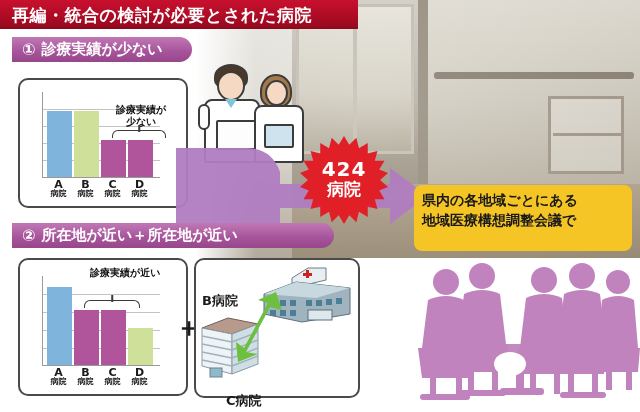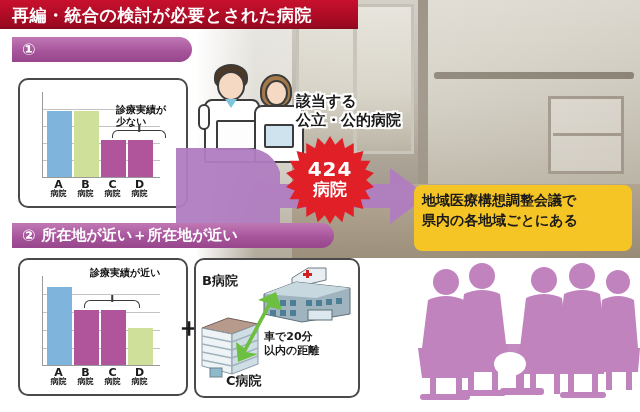--- a/index.html
+++ b/index.html
@@ -172,20 +172,21 @@
   .axis-letter { font-size: 11px; font-weight: bold; color: #1a1a1a; display:block; }
   .axis-sub { font-size: 8px; font-weight: bold; color: #1a1a1a; display:block; }
 
   .annot {
     position: absolute;
     font-size: 10px;
     font-weight: bold;
     color: #111;
     line-height: 1.15;
     white-space: nowrap;
+    text-align: center;
   }
   #chart1-annot { left: 96px; top: 24px; }
   #chart2-annot { left: 70px; top: 7px; }
 
   .brace {
     position: absolute;
     border: 1.5px solid #3a3a3a;
     border-bottom: none;
     border-radius: 6px 6px 0 0;
     height: 7px;
@@ -238,21 +239,21 @@
     text-shadow:
       -2px -2px 0 #fff, 2px -2px 0 #fff, -2px 2px 0 #fff, 2px 2px 0 #fff,
       0 -2px 0 #fff, 0 2px 0 #fff, -2px 0 0 #fff, 2px 0 0 #fff;
   }
   #photo-callout { left: 296px; top: 92px; }
 
   
   .arrow-svg { position: absolute; left: 176px; top: 142px; width: 256px; height: 96px; }
 
   
-  .starburst { position: absolute; left: 286px; top: 136px; width: 88px; height: 84px; }
+  .starburst { position: absolute; left: 300px; top: 136px; width: 88px; height: 84px; }
   .starburst svg { position: absolute; inset: 0; }
   .starburst-text {
     position: absolute; inset: 0;
     display: flex; flex-direction: column;
     align-items: center; justify-content: center;
     color: #ffffff; font-weight: bold; line-height: 1.0;
   }
   .burst-num { font-size: 20px; letter-spacing: 1px; }
   .burst-sub { font-size: 17px; margin-top: 2px; }
 
@@ -286,20 +287,21 @@
   }
   .plus-sign {
     position: absolute;
     left: 176px; top: 310px;
     font-size: 26px; font-weight: bold; color: #1a1a1a;
   }
   .hosp-label {
     position: absolute;
     font-size: 13px; font-weight: bold; color: #1a1a1a;
     white-space: nowrap;
+    margin-top: 20px;
   }
   #label-b { left: 202px; top: 272px; }
   #label-c { left: 226px; top: 372px; }
   .dist-text {
     position: absolute;
     left: 264px; top: 330px;
     font-size: 11px; font-weight: bold; color: #1a1a1a;
     line-height: 1.25; white-space: nowrap;
   }
   .bldg { position: absolute; }
@@ -326,20 +328,21 @@
     <div class="photo-vignette"></div>
     <div class="photo-fade-left"></div>
   </div>
 
   <div class="title-bar">
     <div class="title-text">再編・統合の検討が必要とされた病院</div>
   </div>
 
   <div class="section-header" id="sec1-header">
     <span class="section-num">①</span>
+    <span class="section-label">診療実績が少ない</span>
   </div>
 
   <div class="chart-card" id="chart1-card">
     <div class="plot" id="chart1-plot">
       <div class="gridline" style="top:17px;"></div>
       <div class="gridline" style="top:34px;"></div>
       <div class="gridline" style="top:51px;"></div>
       <div class="gridline" style="top:68px;"></div>
       <div class="bars">
         <div class="bar" style="height:78%;background:#7fb5dd;"></div>
@@ -387,43 +390,39 @@
     </div>
 
     <div class="doc">
       <div class="doc-hair" style="left:64px; top:16px; width:32px; height:34px; background:#a3794a; border:2px solid #3c3c3c;"></div>
       <div class="doc-head" style="left:69px; top:22px; width:23px; height:26px;"></div>
       <div class="doc-body" style="left:58px; top:47px; width:50px; height:58px;"></div>
       <div class="doc-board" style="left:68px; top:66px; width:30px; height:24px; background:#cfe3ef;"></div>
     </div>
   </div>
 
-  <div class="photo-text" id="photo-callout">
-    <div>該当する</div>
-    <div>公立・公的病院</div>
-  </div>
 
   <svg class="arrow-svg" viewBox="0 0 256 96">
     <path d="M0 6 L70 6 Q96 6 104 30 L104 42 L214 42 L214 26 L252 54 L214 82 L214 66 L104 66
              L104 84 Q96 94 70 94 L0 94 Z" fill="#b07cc0" opacity="0.95"></path>
   </svg>
 
   <div class="starburst">
     <svg viewBox="0 0 100 100">
       <polygon fill="#e01f26" points="50,0 56,10 64,2 67,14 77,8 77,20 88,17 85,28 96,28 90,38 100,42 91,50 100,58 90,62 96,72 85,72 88,83 77,80 77,92 67,86 64,98 56,90 50,100 44,90 36,98 33,86 23,92 23,80 12,83 15,72 4,72 10,62 0,58 9,50 0,42 10,38 4,28 15,28 12,17 23,20 23,8 33,14 36,2 44,10"></polygon>
     </svg>
     <div class="starburst-text">
       <span class="burst-num">424</span>
       <span class="burst-sub">病院</span>
     </div>
   </div>
 
   <div id="result-box">
+    <div class="result-line">県内の各地域ごとにある</div>
     <div class="result-line">地域医療構想調整会議で</div>
-    <div class="result-line">県内の各地域ごとにある</div>
   </div>
 
   <div class="section-header" id="sec2-header">
     <span class="section-num">②</span>
     <span class="section-label">所在地が近い＋所在地が近い</span>
   </div>
 
   <div class="chart-card" id="chart2-card">
     <div class="plot" id="chart2-plot">
       <div class="gridline" style="top:18px;"></div>
@@ -500,24 +499,20 @@
     <line x1="36" y1="52" x2="62" y2="42" stroke="#9fb2bc" stroke-width="1.5"></line>
     <rect x="14" y="54" width="12" height="9" fill="#8fb9cc" stroke="#6f818b" stroke-width="1"></rect>
   </svg>
 
   <svg class="arrow2-svg" viewBox="0 0 64 72">
     <path d="M48 2 L54 20 L42 17 L18 62 L30 64 L10 72 L8 52 L16 58 L40 13 L30 10 Z" fill="#6cbf3f"></path>
   </svg>
 
   <div class="hosp-label" id="label-b">B病院</div>
   <div class="hosp-label" id="label-c">C病院</div>
-  <div class="dist-text">
-    <div>車で20分</div>
-    <div>以内の距離</div>
-  </div>
 
   <svg class="meeting" viewBox="0 0 236 160">
     <g fill="#c083be">
 
       <path d="M78 92 L158 92 L150 118 L86 118 Z" opacity="0.95"></path>
       <rect x="112" y="100" width="8" height="38"></rect>
       <rect x="96" y="136" width="44" height="7" rx="3"></rect>
 
       <circle cx="42" cy="30" r="13"></circle>
       <path d="M24 48 Q42 40 60 48 L66 96 L18 96 Z"></path>

